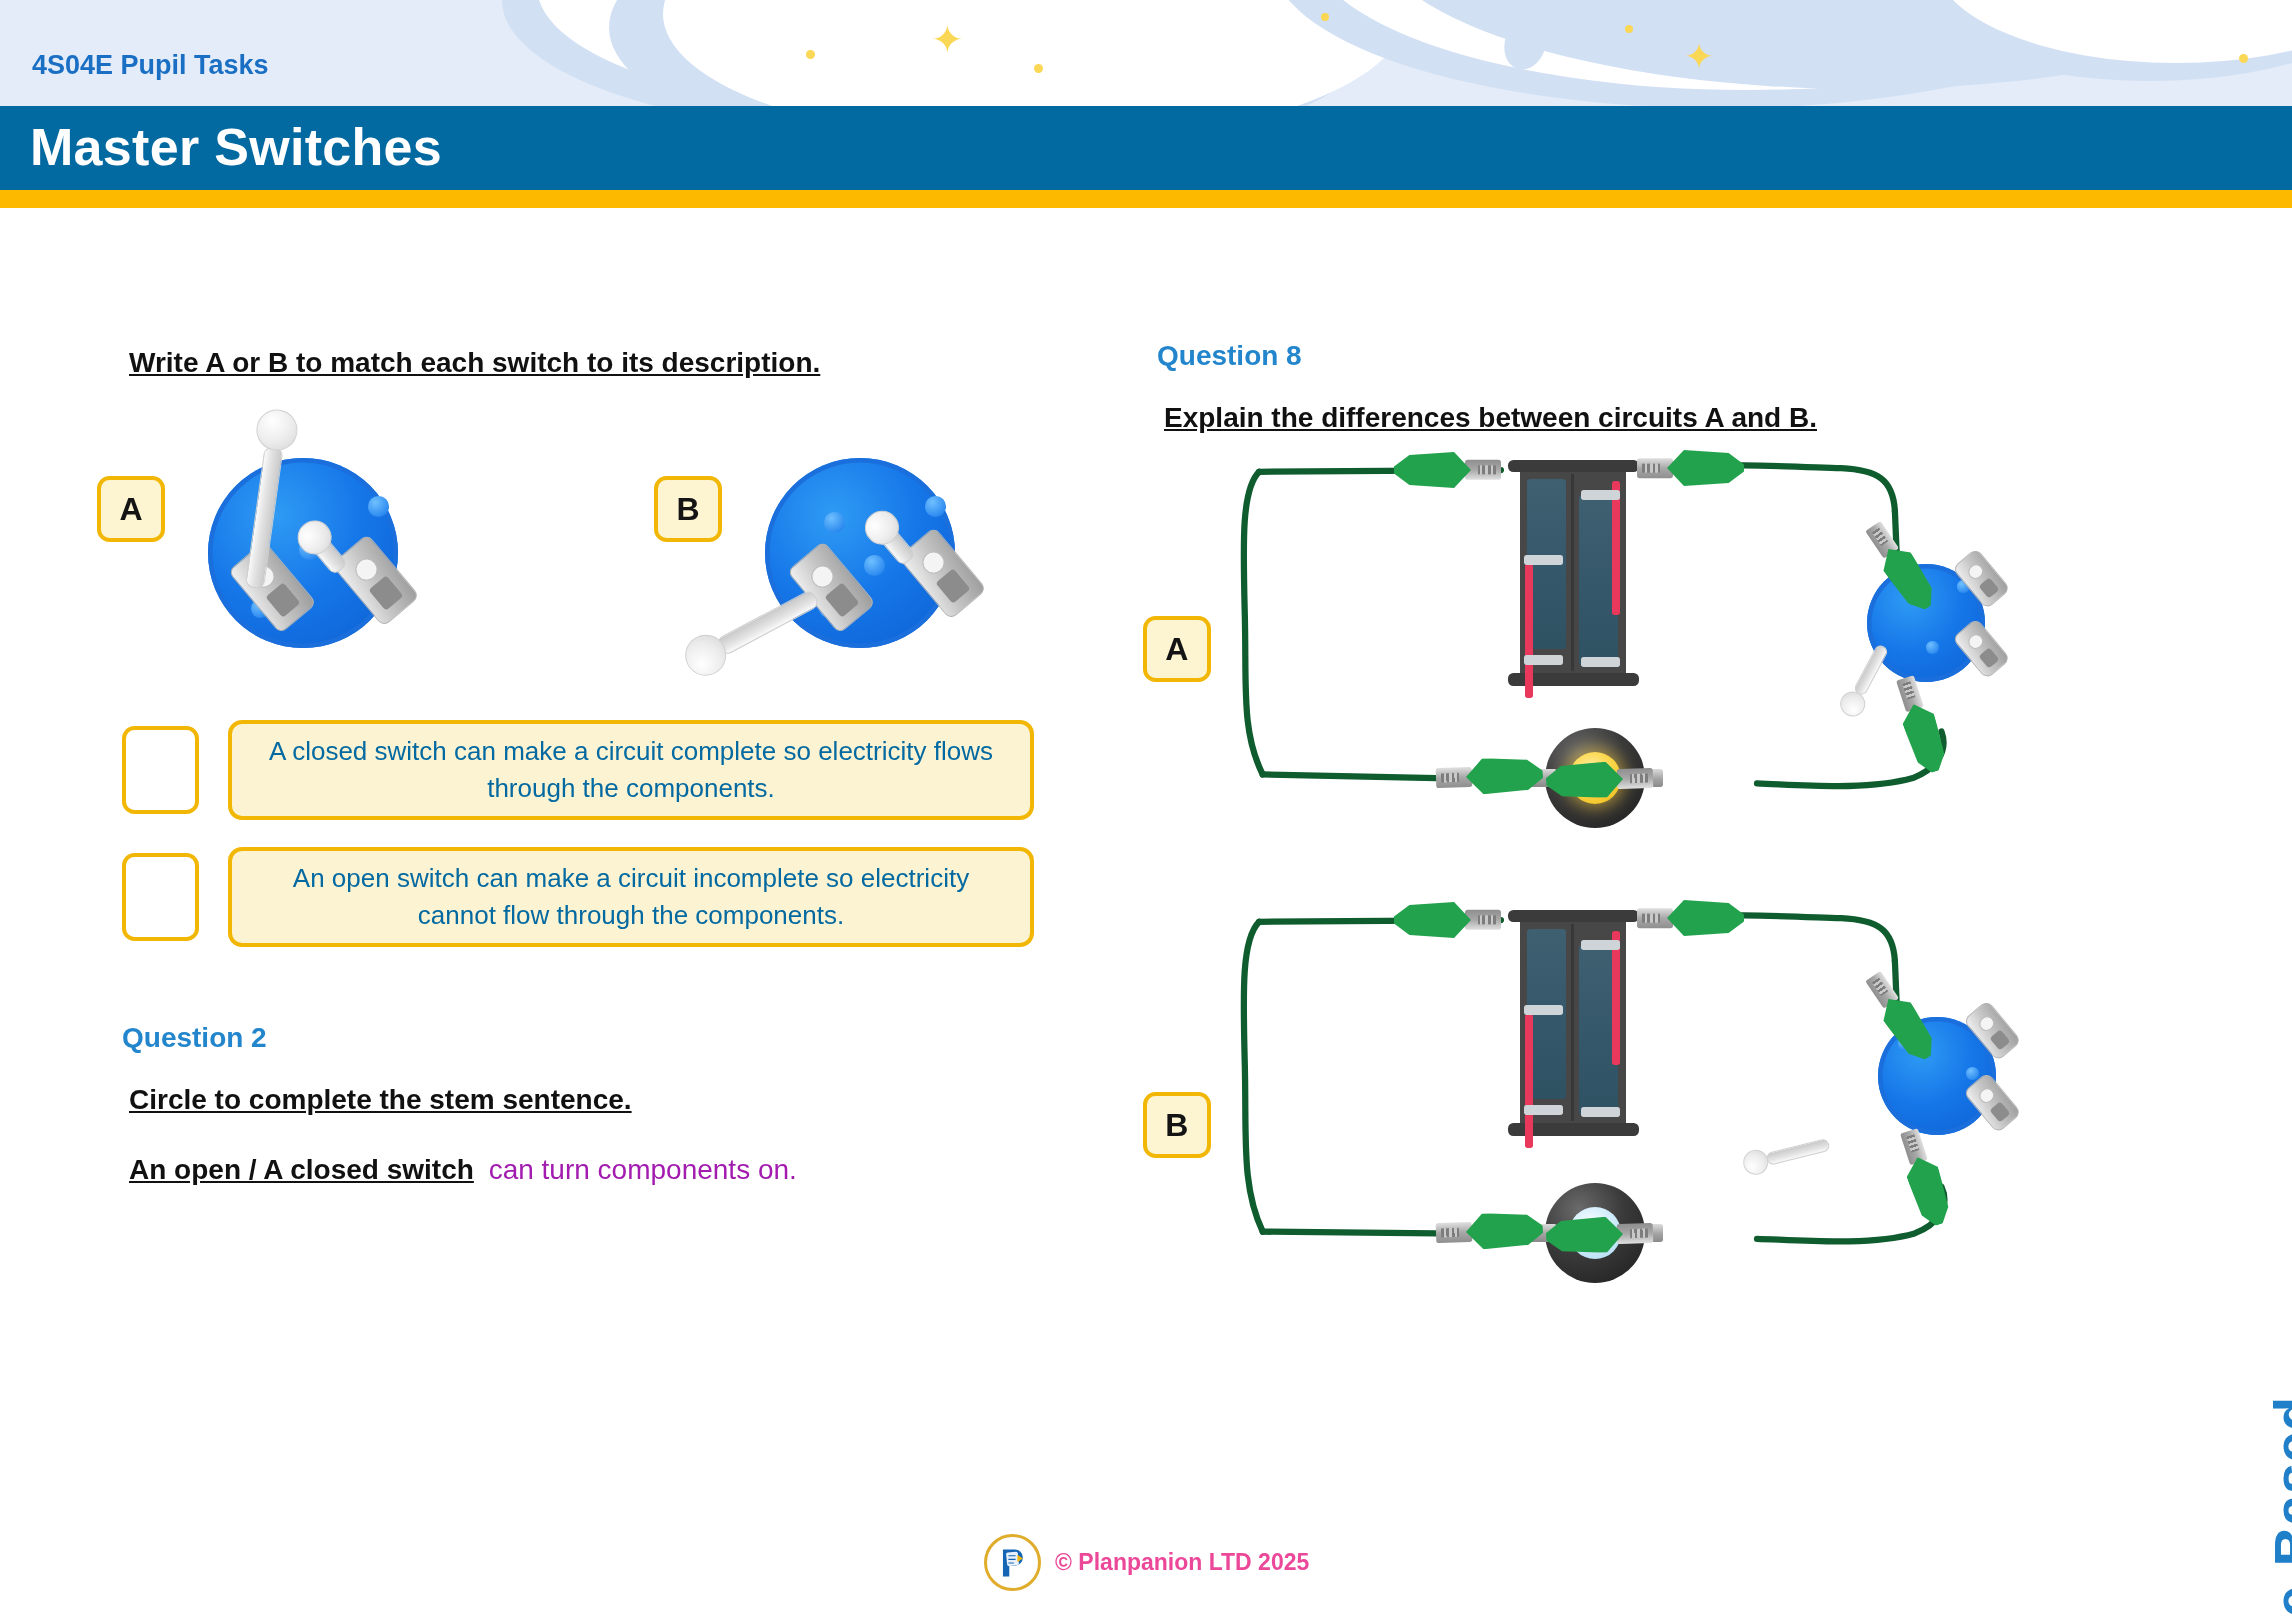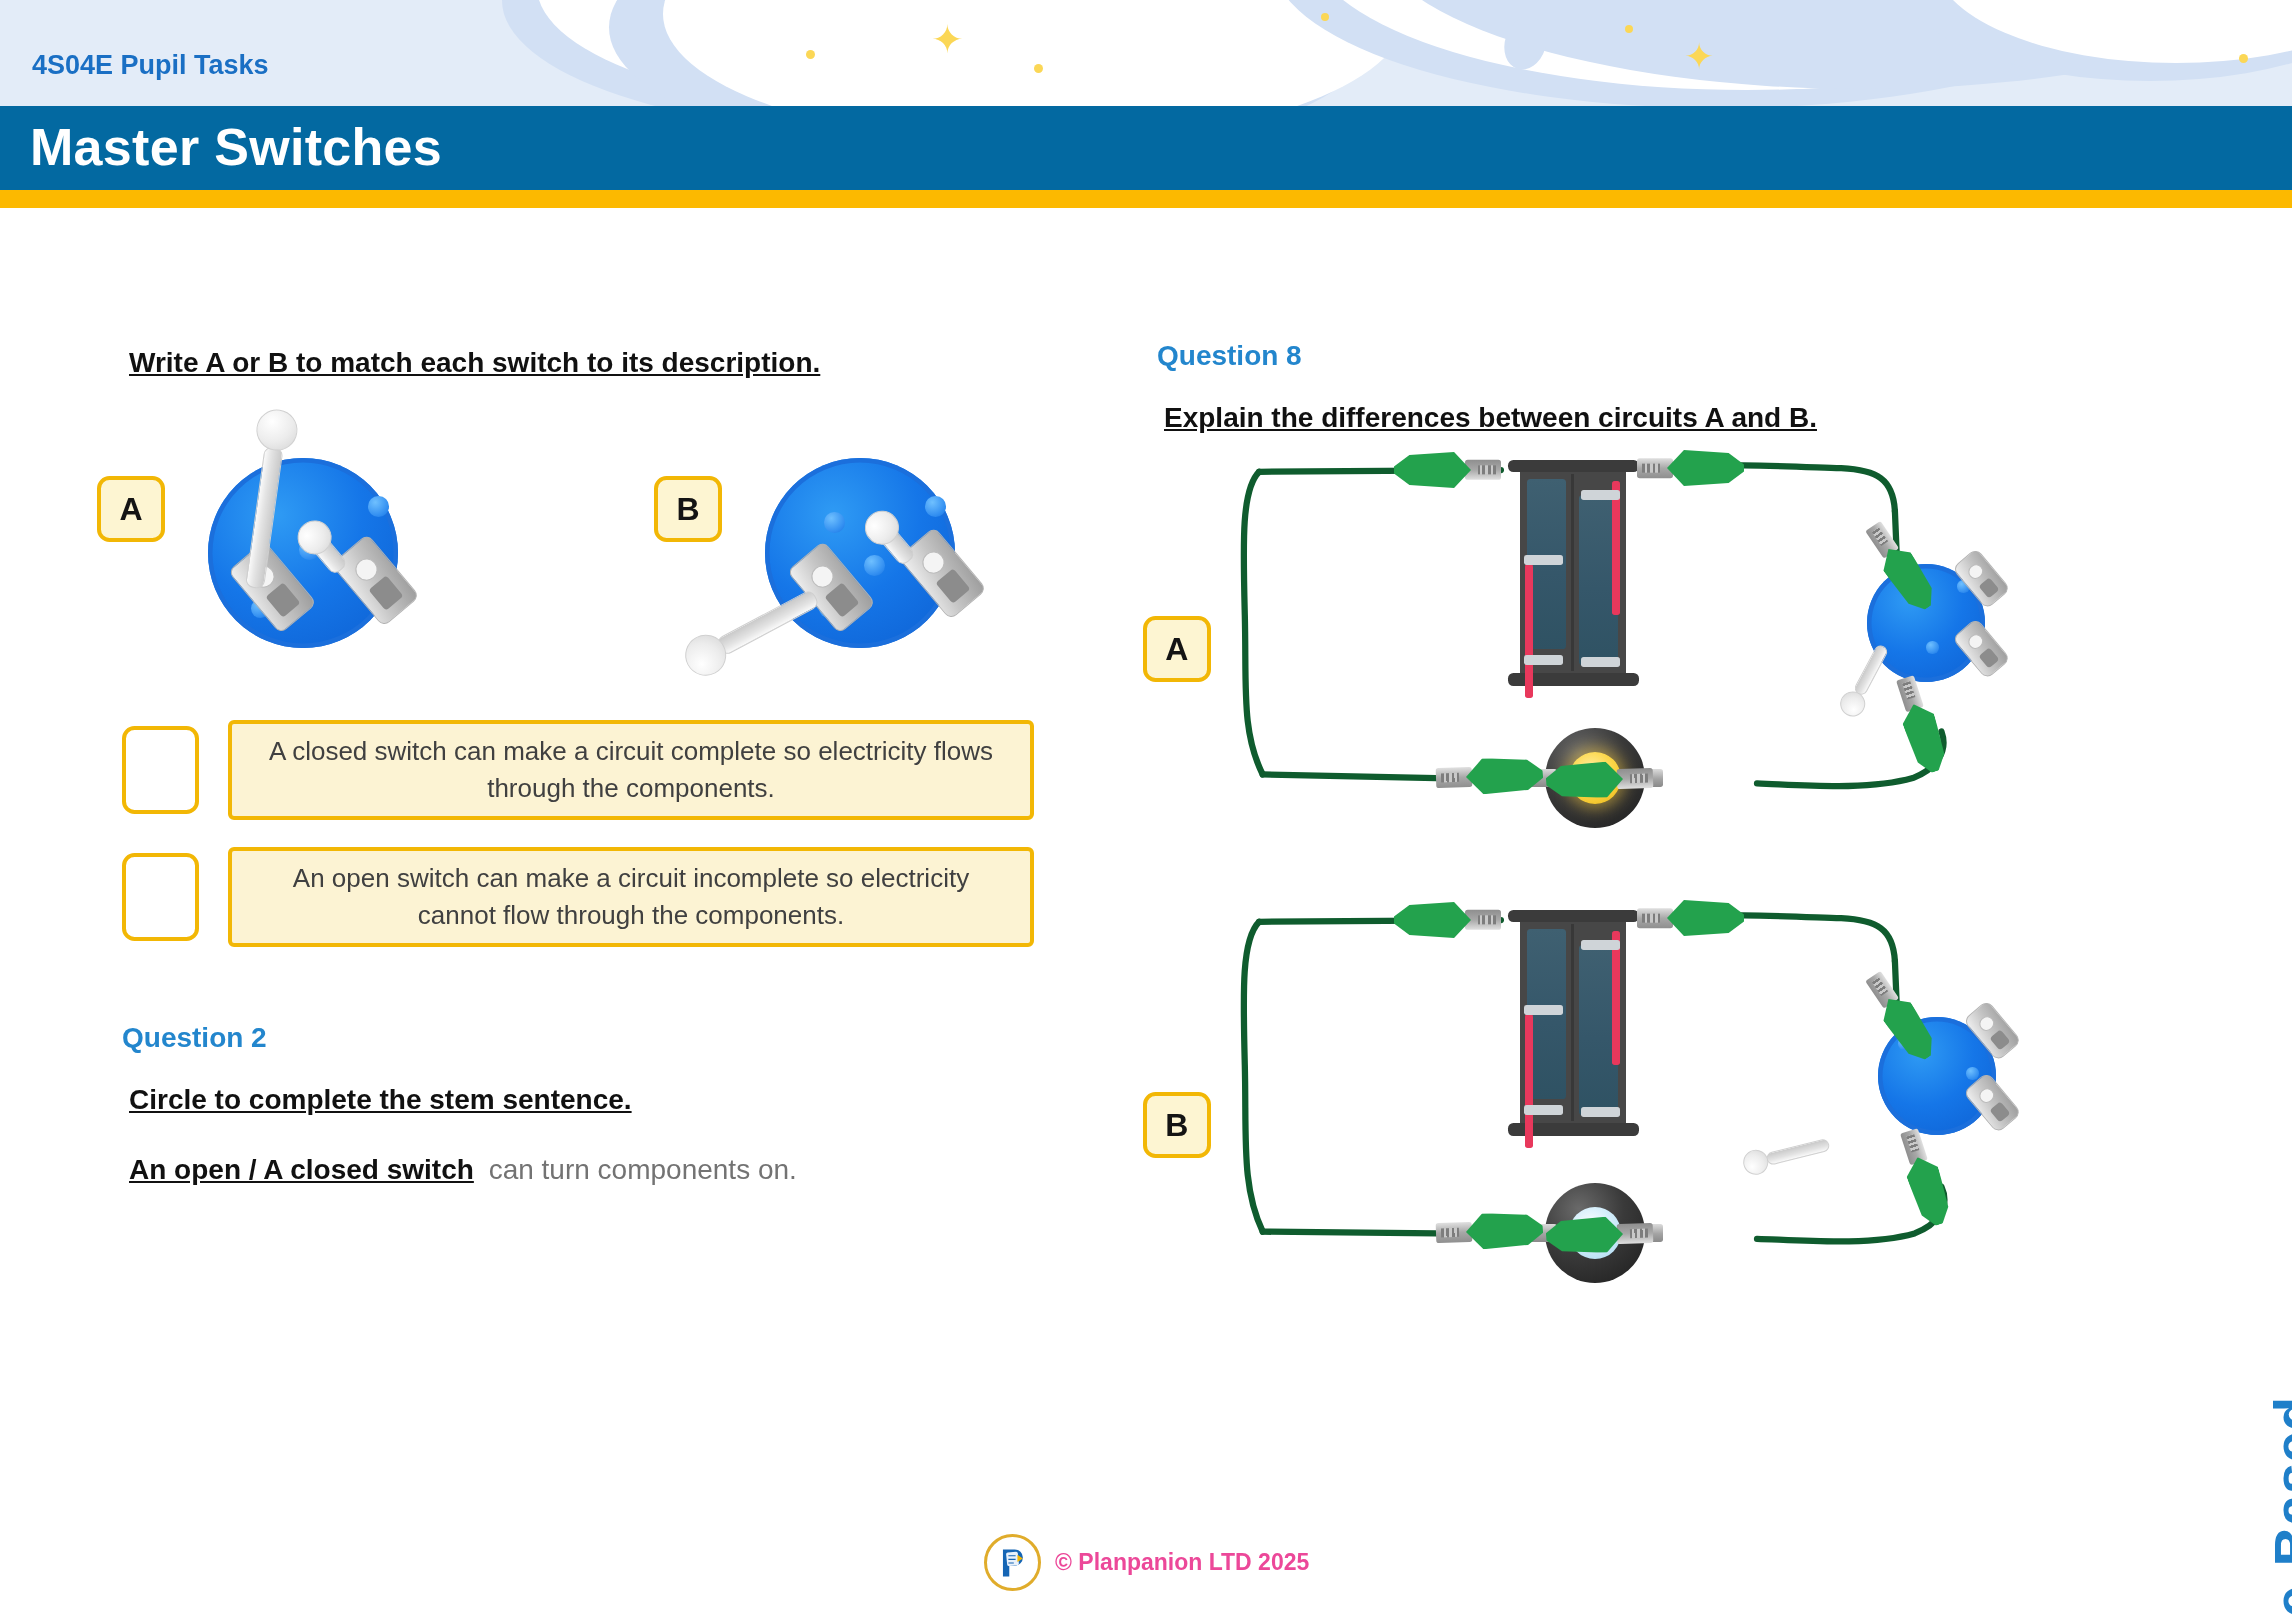--- a/index.html
+++ b/index.html
@@ -38,37 +38,37 @@
     position:absolute;left:32px;top:50px;
     color:#1a6fc4;font-size:27px;font-weight:700;
   }
 
   
   .col-left{position:absolute;left:122px;top:340px;width:1030px;}
   .col-right{position:absolute;left:1157px;top:340px;width:949px;}
 
   .q-head{color:#2386cd;font-size:28px;font-weight:700;margin:0 0 30px 0;}
   .q-sub{color:#111111;font-size:28px;font-weight:700;margin:7px;text-decoration:underline;}
-  .q-plain{color:#737373;font-size:28px;font-weight:400;margin:0;}
+  .q-plain{color:#a21caf;font-size:28px;font-weight:400;margin:0;}
 
   
   .chip{
     width:68px;height:66px;border:4.5px solid #f2b705;border-radius:12.5px;
     background:#fdf5d2;display:flex;align-items:center;justify-content:center;
     font-size:32px;font-weight:700;color:#141414;box-sizing:border-box;
     font-family:"Liberation Sans", sans-serif;
   }
   .answer-box{
     width:77px;height:88px;border:4.5px solid #f2b705;border-radius:12.5px;
     background:#ffffff;box-sizing:border-box;
   }
   .desc-box{
-    border:4.5px solid #f2b705;border-radius:6px;background:#fcf3d3;
+    border:4.5px solid #f2b705;border-radius:14px;background:#fcf3d3;
     box-sizing:border-box;display:flex;align-items:center;justify-content:center;
-    text-align:center;color:#404040;font-size:26px;line-height:1.42;padding:9px 19.7px;
+    text-align:center;color:#0369a1;font-size:26px;line-height:1.42;padding:9px 19.7px;
   }
 
   
   .sw-row{position:relative;height:278px;margin-top:27px;}
   .sw-stage{position:absolute;width:278px;height:269px;}
 
   .sw-disc{
     position:absolute;border-radius:50%;
     background:radial-gradient(circle at 36% 30%, #2f9bf4 0%, #1576e8 48%, #0d5fd1 100%);
     box-shadow:inset 0 0 0 4.5px #1b6fdc;

